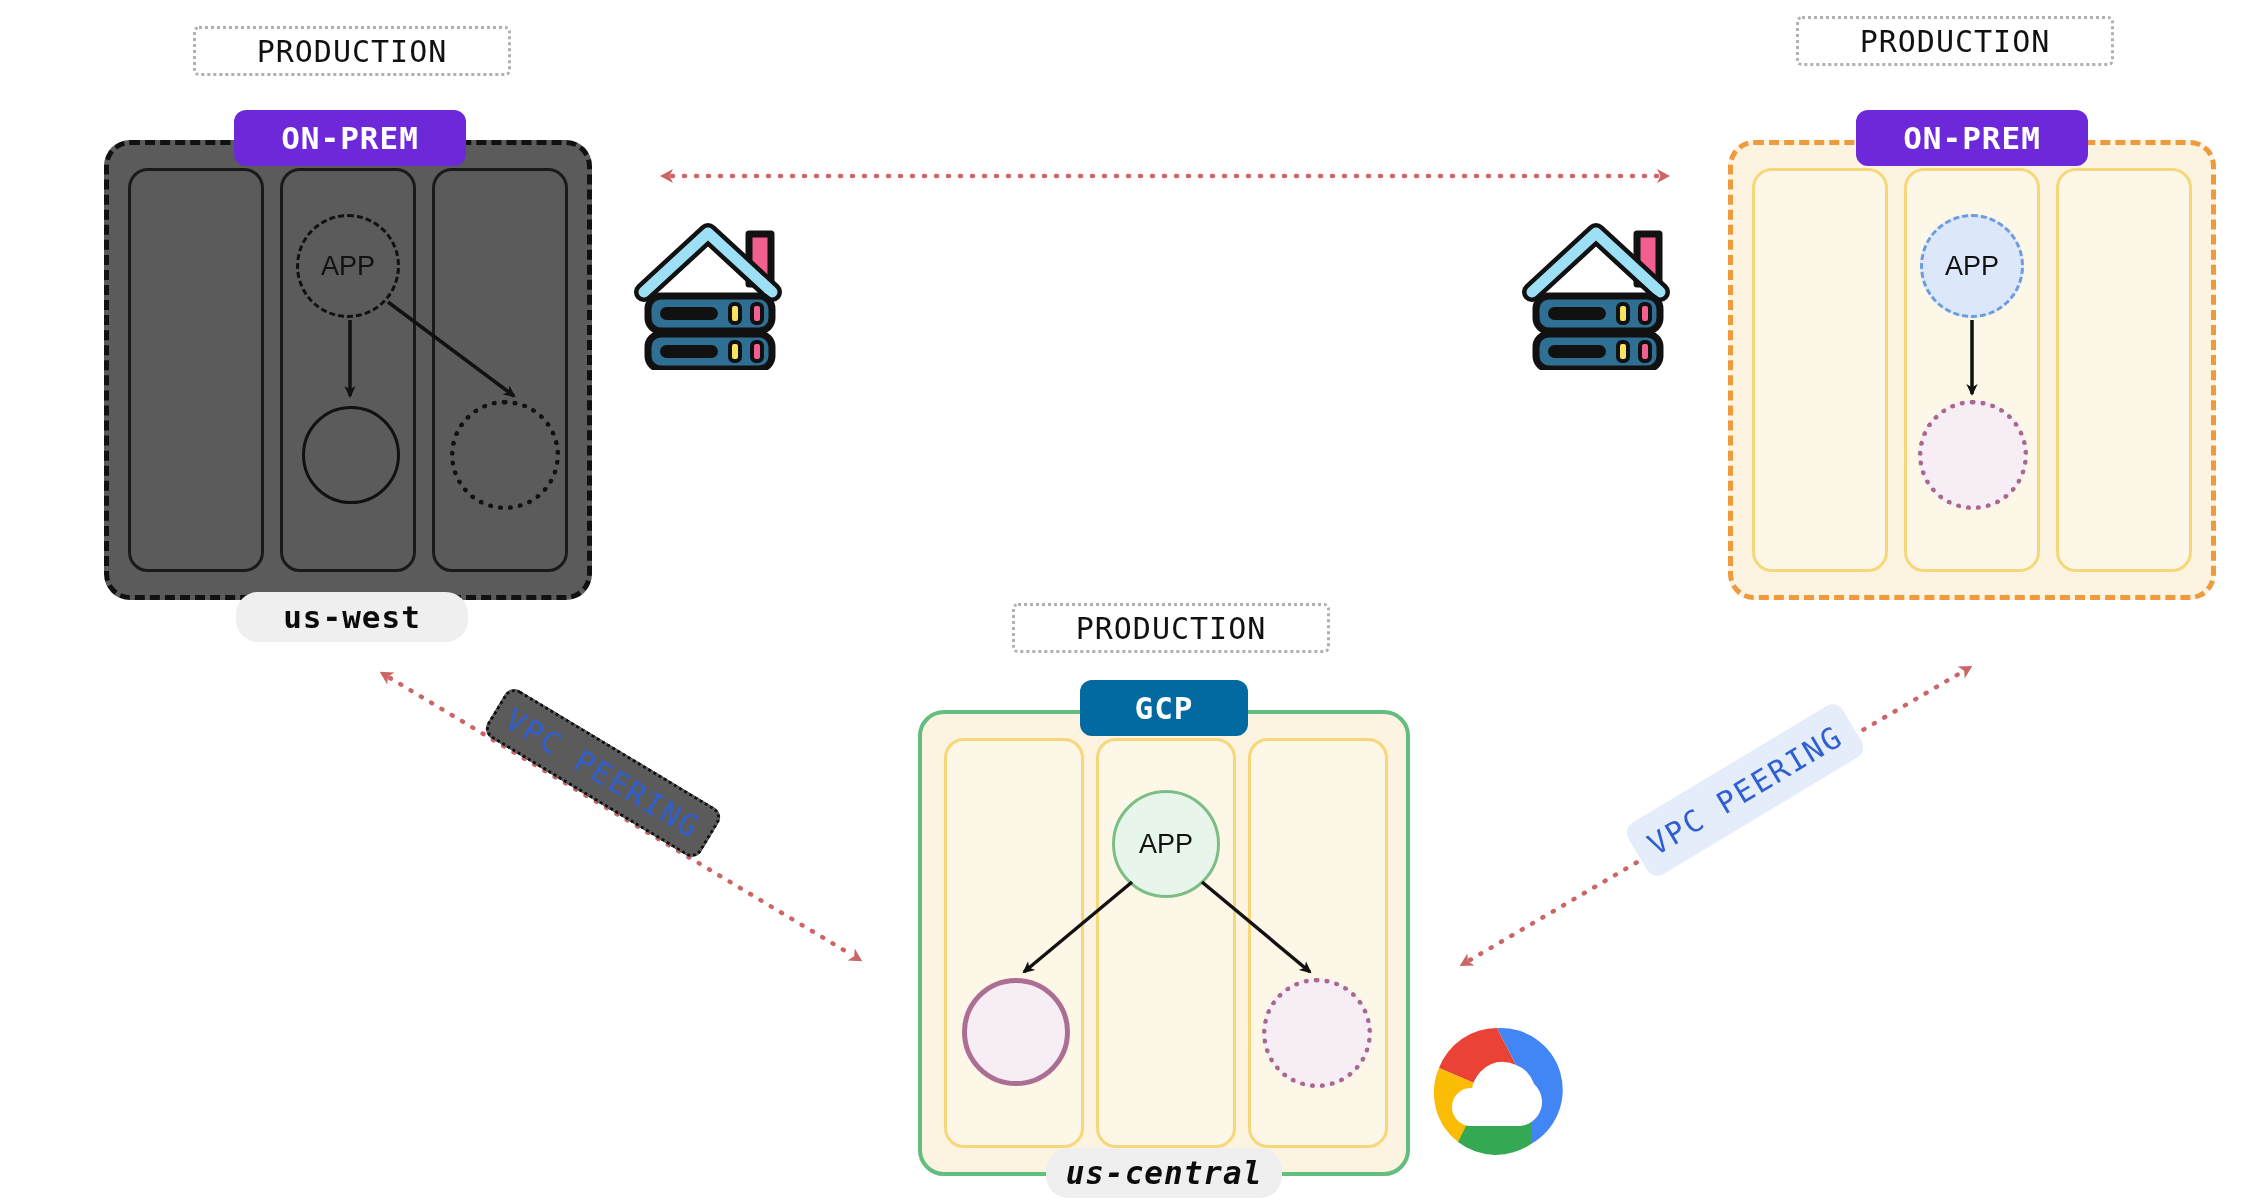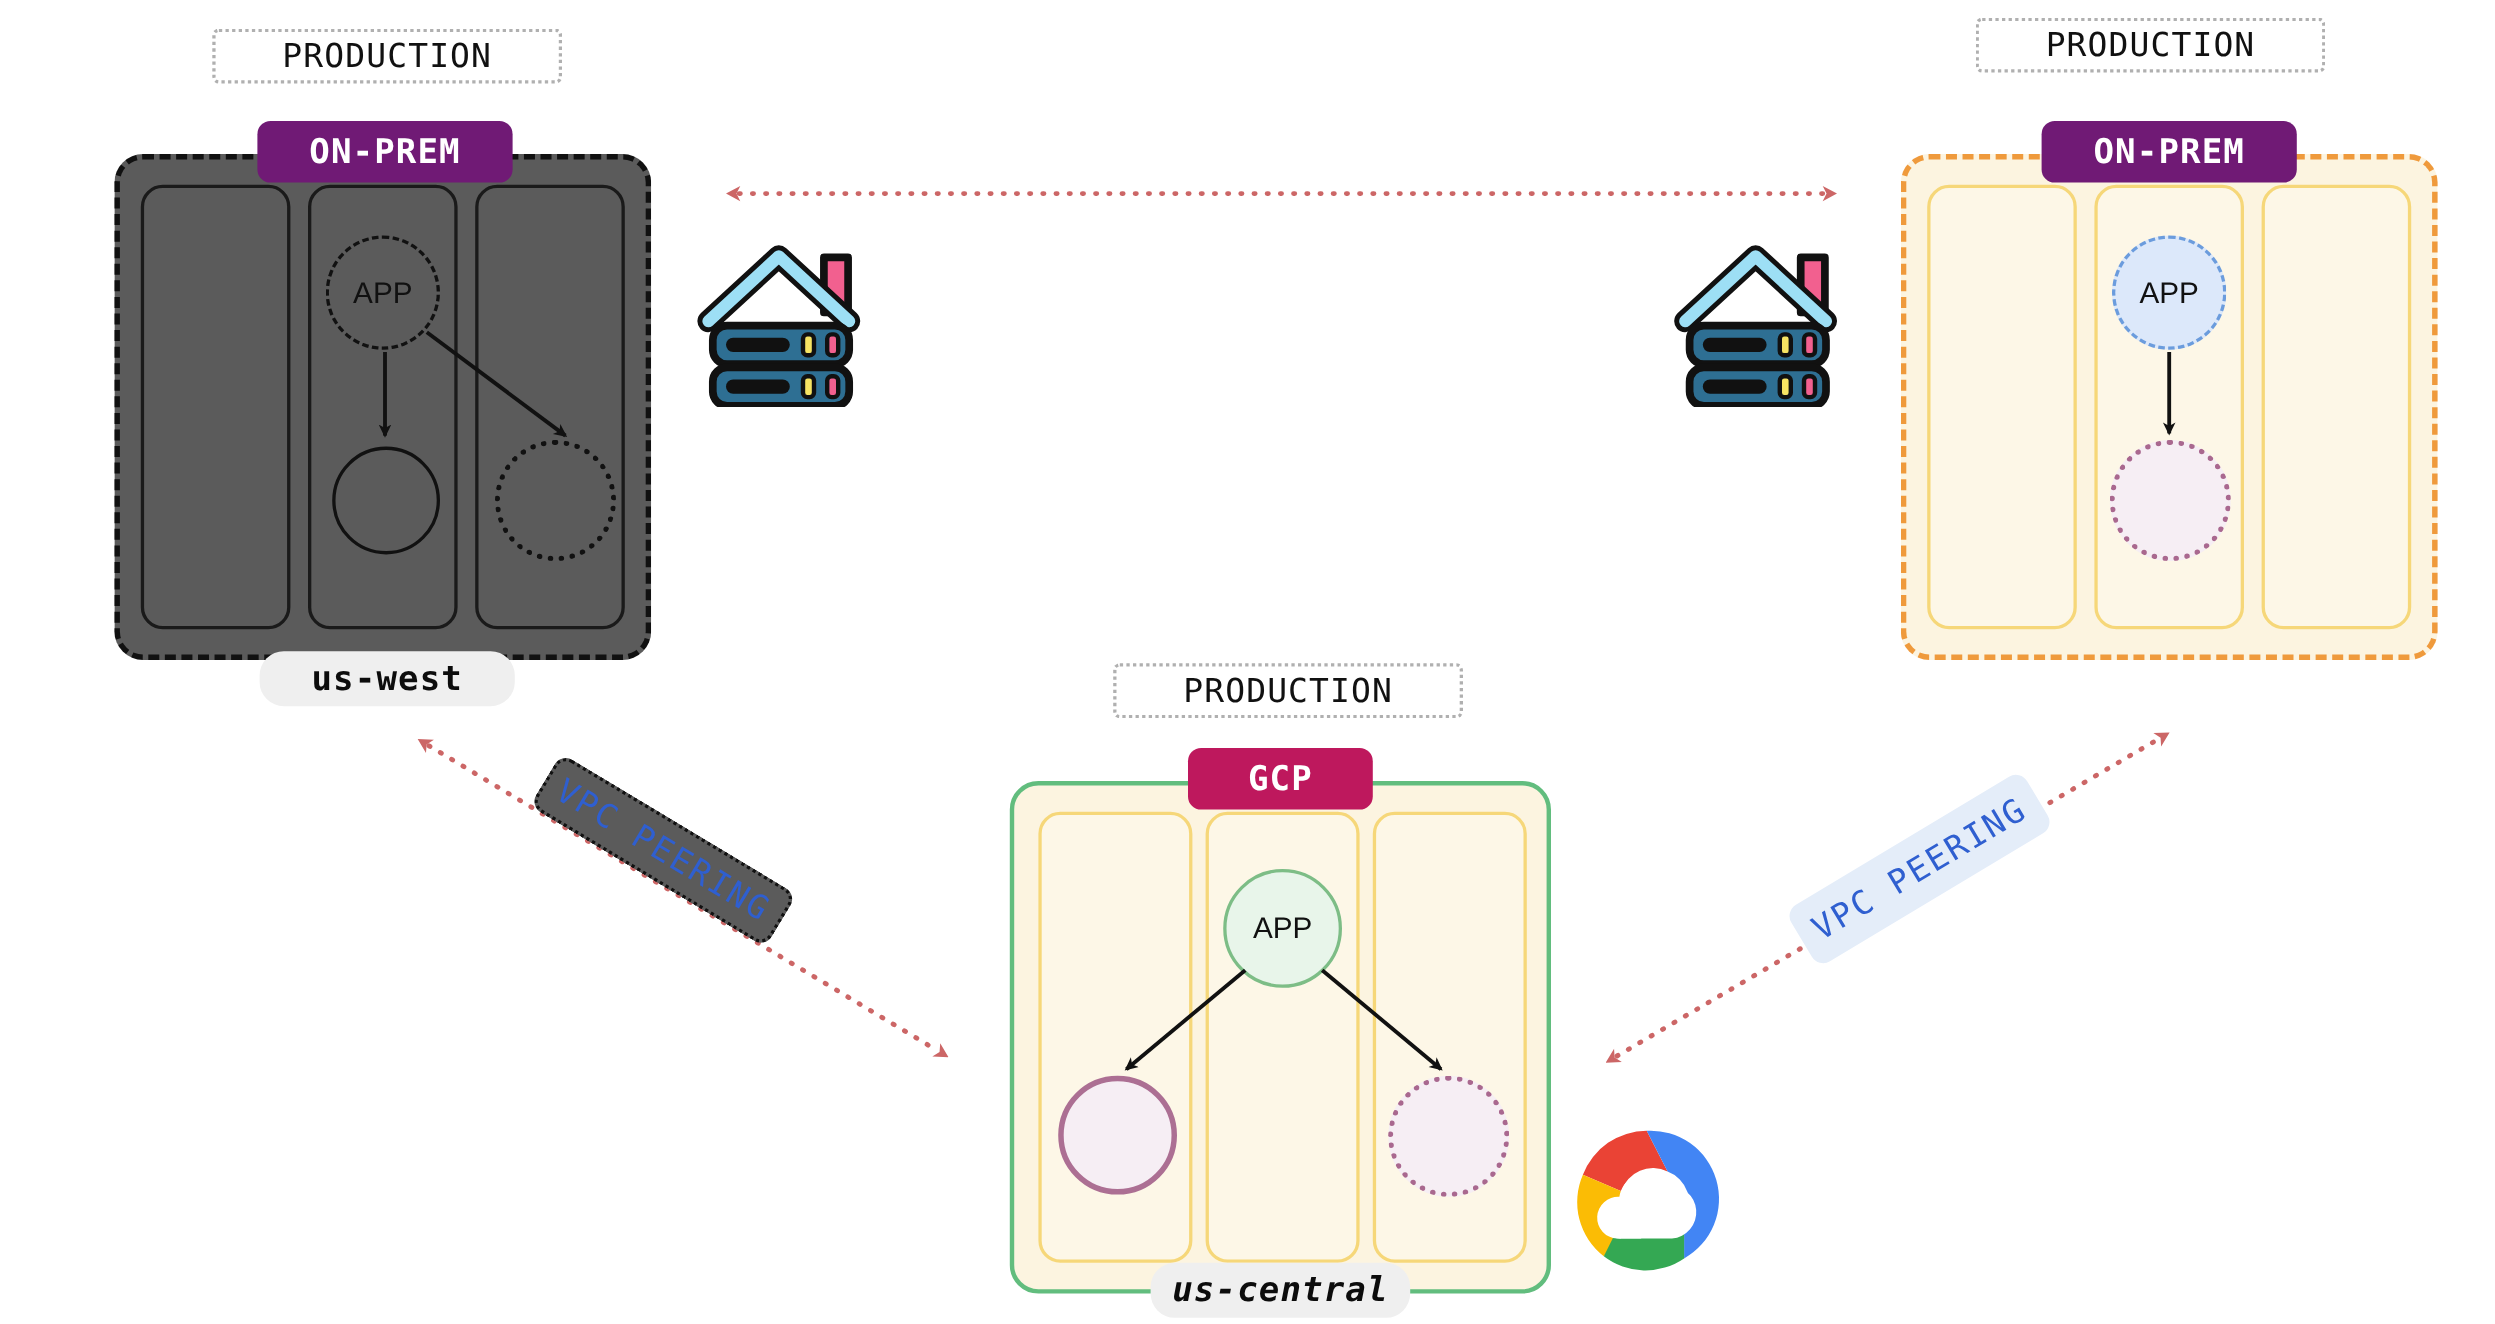--- a/index.html
+++ b/index.html
@@ -46,22 +46,22 @@
     align-items: center;
     justify-content: center;
     color: #ffffff;
     font-family: "DejaVu Sans Mono", "Liberation Mono", monospace;
     font-weight: bold;
     font-size: 31px;
     letter-spacing: 1px;
     box-sizing: border-box;
     z-index: 6;
   }
-  .badge-onprem { background: #701a75; text-align: right; }
-  .badge-gcp    { background: #be185d; }
+  .badge-onprem { background: #6d28d9; text-align: right; }
+  .badge-gcp    { background: #0369a1; }
 
   
   .region-box {
     position: absolute;
     box-sizing: border-box;
     border-radius: 26px;
   }
   .region-west {
     background: #5b5b5b;
     border: 5px dashed #111111;

